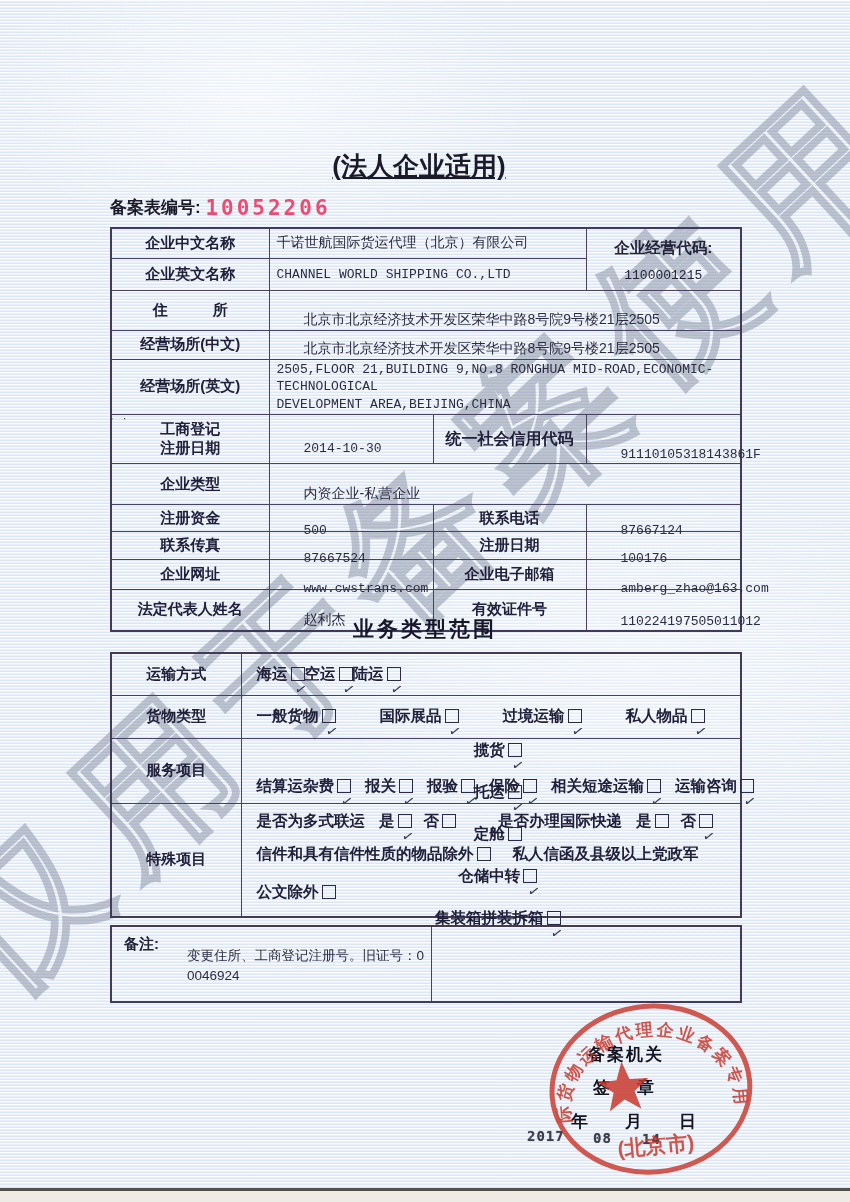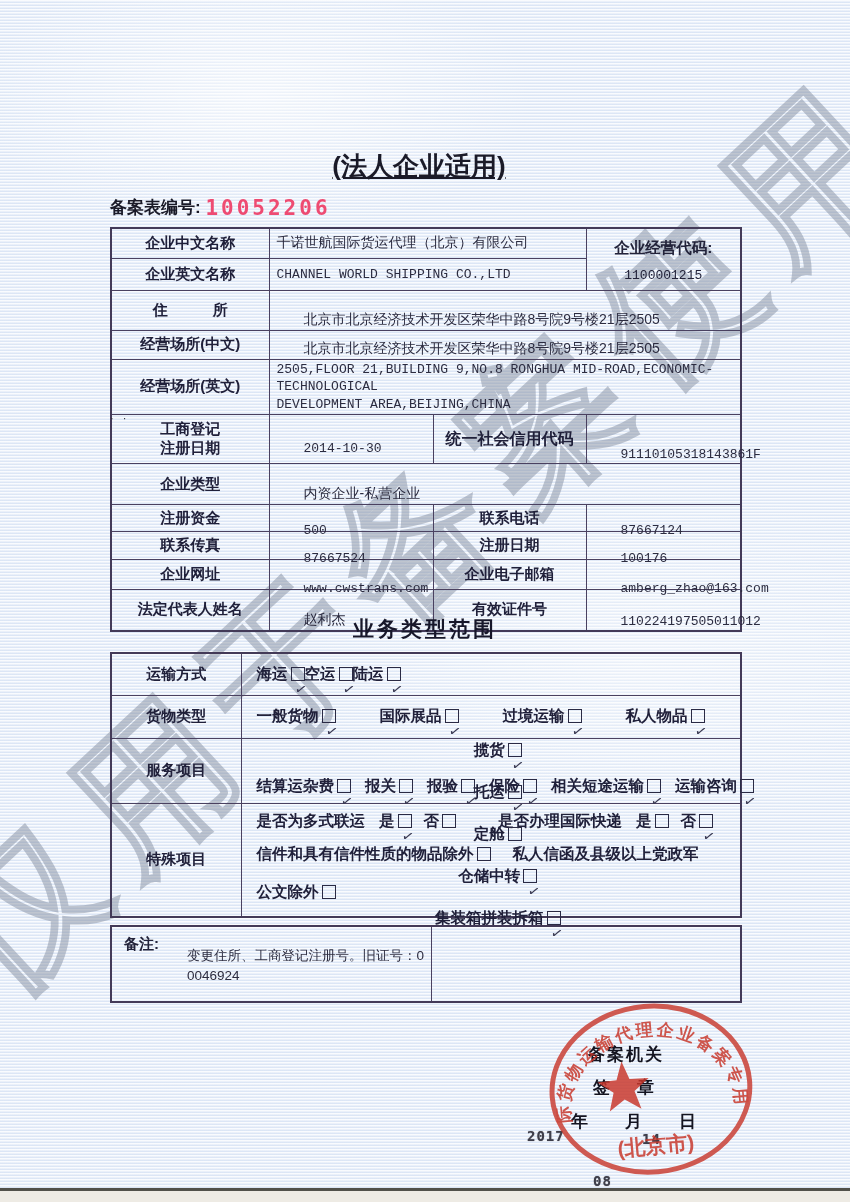--- a/index.html
+++ b/index.html
@@ -66,21 +66,21 @@
   .rm-label{position:absolute; left:12px; top:8px; font-weight:bold; font-size:15px;}
   .rm-text{margin:18px 4px 0 74px; font-size:13.5px; line-height:1.45; color:#2c2c40;}
   
   .dots{left:110px; top:412px; font-size:11px; letter-spacing:9px; color:#2a2a33;}
   
   .t-authority{left:588px; top:1043px; font-size:17px; font-weight:bold; letter-spacing:2px; color:#141420;}
   .t-sign{left:593px; top:1076px; font-size:17px; font-weight:bold; letter-spacing:27px; color:#141420; white-space:nowrap;}
   .t-ymd{left:571px; top:1110px; font-size:17px; font-weight:bold; letter-spacing:37px; color:#141420; white-space:nowrap;}
   .t-date{font-family:"DejaVu Sans Mono", monospace; font-size:14px; font-weight:bold;
     color:#3e3e4a; letter-spacing:1px; text-shadow:0 0 1px rgba(60,60,70,.6);}
-  .t-year{left:527px; top:1128px;} .t-month{left:593px; top:1130px;margin-top:43px;} .t-day{left:642px; top:1131px;}
+  .t-year{left:527px; top:1128px;} .t-month{left:593px; top:1130px;} .t-day{left:642px; top:1131px;}
   
   .stamp{left:544px; top:1000px; width:216px; height:180px; transform:rotate(-5deg); opacity:.88;}
   
   .scan-bottom{left:0; right:0; top:1188px; height:14px; background:#eeebe4; border-top:3px solid #51504a;}
 </style>
 </head>
 <body>
 
 <div class="page">
 

